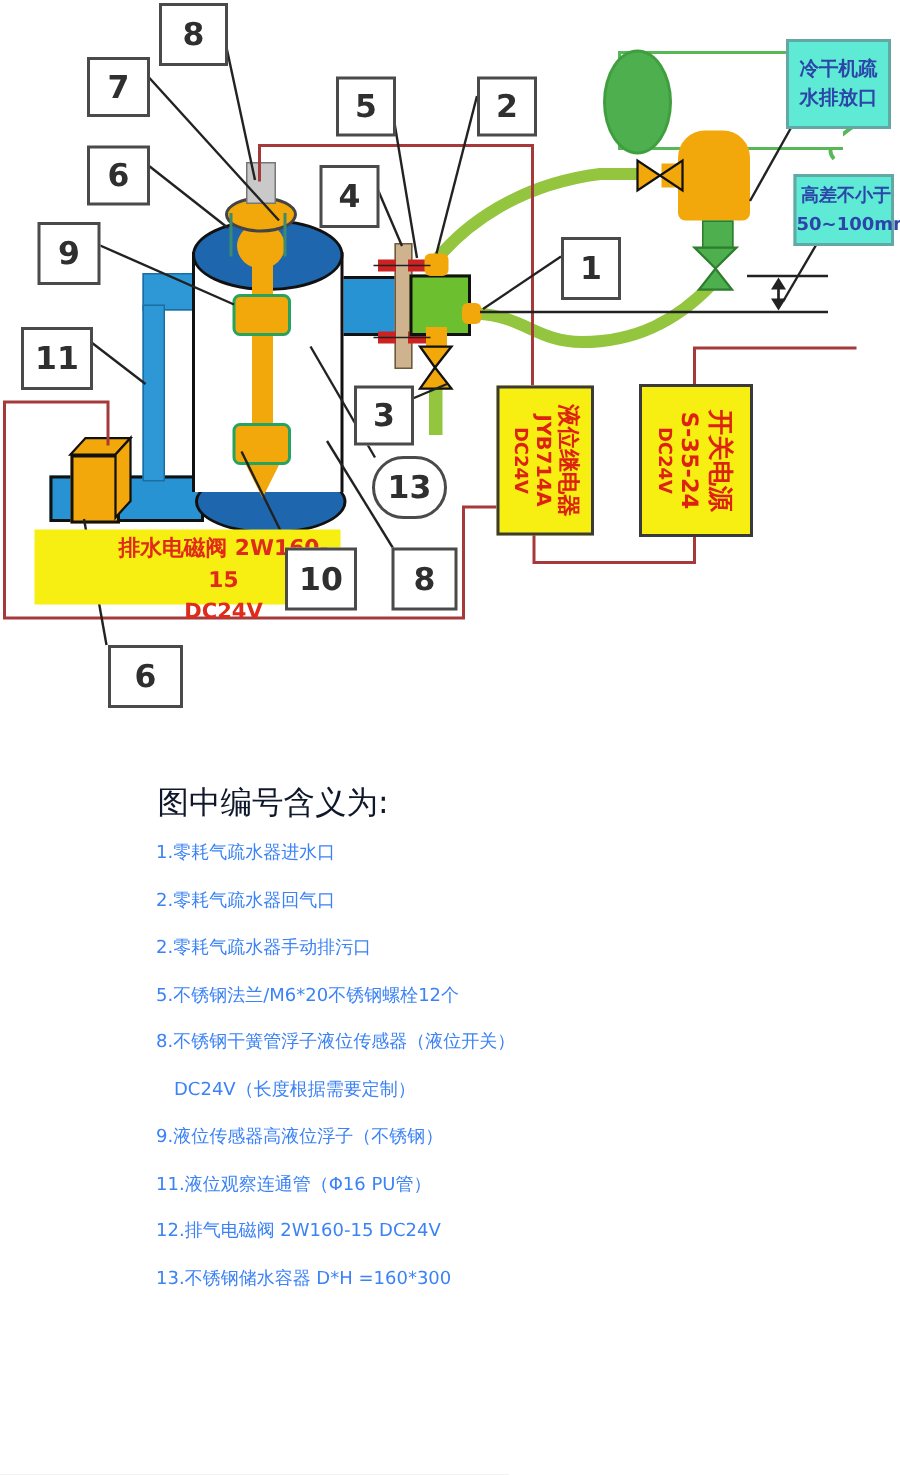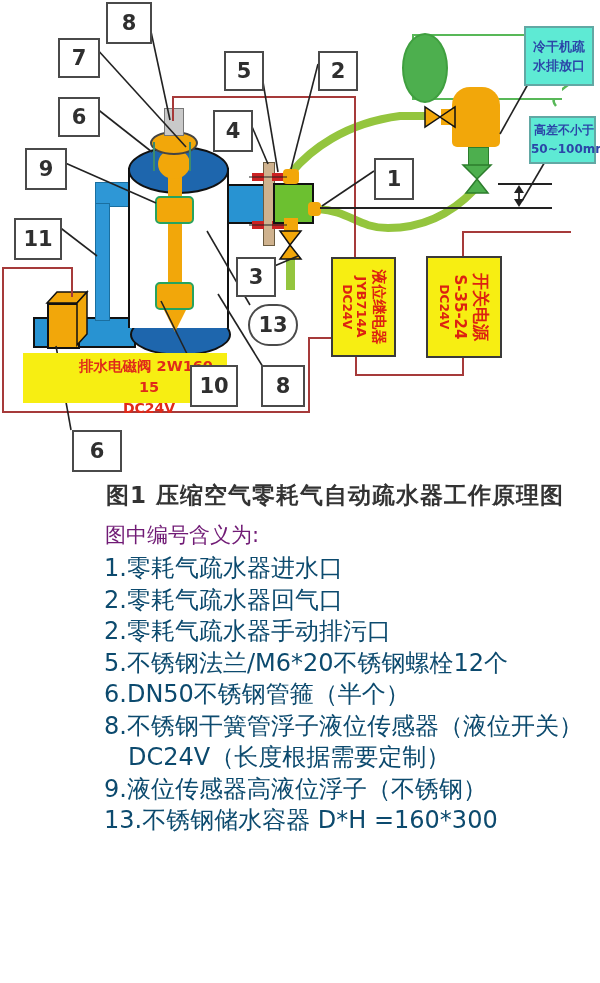--- a/index.html
+++ b/index.html
@@ -16,23 +16,23 @@
         justify-content:center;line-height:1.5;}
   
   .ybox{position:absolute;background:#f7ee12;border:2px solid #3a3a3a;z-index:4;}
   .ybox .rot{position:absolute;left:50%;top:50%;transform:translate(-50%,-50%) rotate(90deg);
         text-align:center;color:#dd2211;font-weight:bold;white-space:nowrap;}
   .ylab{position:absolute;background:#f7ee12;color:#e02a1a;font-weight:bold;
         text-align:center;z-index:4;}
   
   .cap-title{position:absolute;left:106px;top:480px;font-size:23px;font-weight:bold;
         color:#333;letter-spacing:1px;}
-  .cap-intro{position:absolute;left:105px;top:521px;font-size:21px;color:#701a75;}
+  .cap-intro{position:absolute;left:105px;top:521px;font-size:21px;color:#0f172a;}
   .cap-list{position:absolute;left:104px;top:553px;width:486px;}
-  .cap-item{font-size:24px;line-height:31.5px;color:#0c4a6e;white-space:pre-wrap;}
+  .cap-item{font-size:12px;line-height:31.5px;color:#3b82f6;white-space:pre-wrap;}
   
   .shape{position:absolute;z-index:2;}
 </style>
 </head>
 <body>
 
 <div id="stage">
 
   <svg class="layer" width="600" height="480" style="z-index:1">
 
@@ -187,27 +187,27 @@
   <div class="nbox" style="left:224px;top:51px;width:36px;height:36px;">5</div>
   <div class="nbox" style="left:318px;top:51px;width:36px;height:36px;">2</div>
   <div class="nbox" style="left:213px;top:110px;width:36px;height:38px;">4</div>
   <div class="nbox" style="left:374px;top:158px;width:36px;height:38px;">1</div>
   <div class="nbox" style="left:236px;top:257px;width:36px;height:36px;">3</div>
   <div class="nbox" style="left:248px;top:304px;width:46px;height:38px;border-radius:21px;">13</div>
   <div class="nbox" style="left:190px;top:365px;width:44px;height:38px;">10</div>
   <div class="nbox" style="left:261px;top:365px;width:40px;height:38px;">8</div>
   <div class="nbox" style="left:72px;top:430px;width:46px;height:38px;">6</div>
 
-  <div class="cap-title">图1 压缩空气零耗气自动疏水器工作原理图</div>
   <div class="cap-intro">图中编号含义为:</div>
   <div class="cap-list">
       <div class="cap-item">1.零耗气疏水器进水口</div>
       <div class="cap-item">2.零耗气疏水器回气口</div>
       <div class="cap-item">2.零耗气疏水器手动排污口</div>
       <div class="cap-item">5.不锈钢法兰/M6*20不锈钢螺栓12个</div>
-      <div class="cap-item">6.DN50不锈钢管箍（半个）</div>
       <div class="cap-item">8.不锈钢干簧管浮子液位传感器（液位开关）
 　DC24V（长度根据需要定制）</div>
       <div class="cap-item">9.液位传感器高液位浮子（不锈钢）</div>
+      <div class="cap-item">11.液位观察连通管（Φ16 PU管）</div>
+      <div class="cap-item">12.排气电磁阀 2W160-15 DC24V</div>
       <div class="cap-item">13.不锈钢储水容器 D*H =160*300</div>
     </div>
 
 </div>
 
 </body></html>

